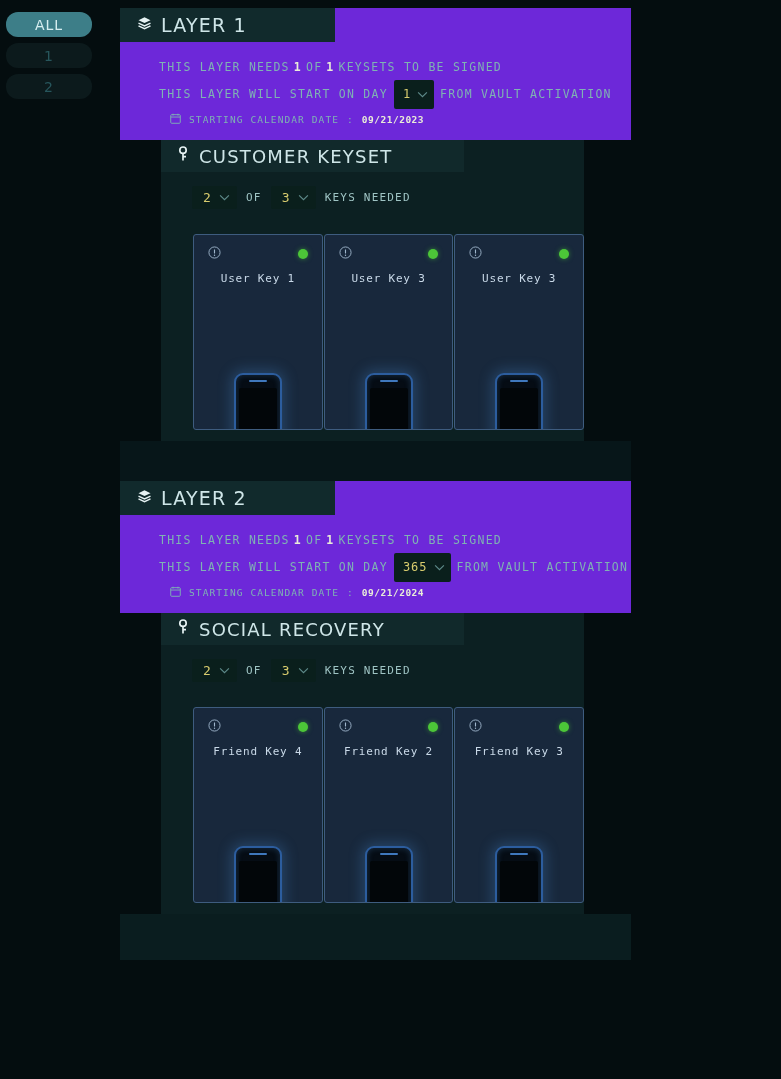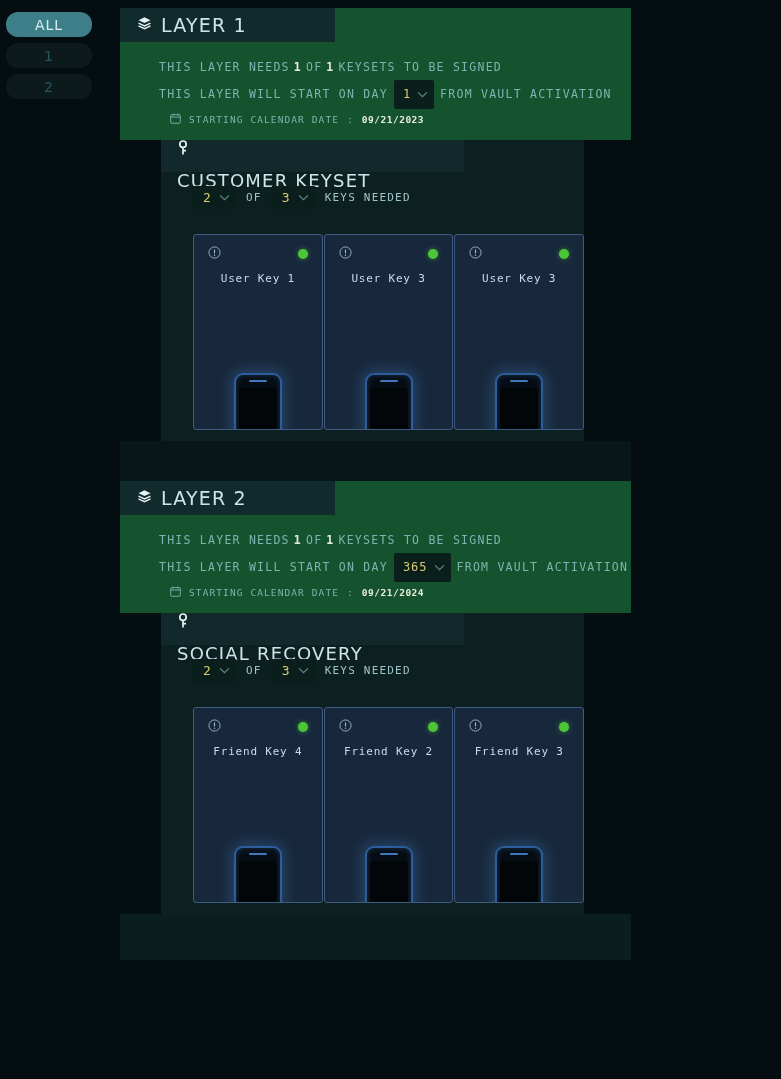--- a/index.html
+++ b/index.html
@@ -54,21 +54,21 @@
     left: 120px;
     top: 8px;
     width: 655px;
   }
 
   .layer-block { position: relative; margin-bottom: 0; }
 
   .layer-info {
     position: relative;
     width: 511px;
-    background: #14532d;
+    background: #6d28d9;
     padding: 0 0 14px 0;
   }
 
   .layer-tab {
     width: 215px;
     height: 34px;
     background: #112a2c;
     display: flex;
     align-items: center;
     gap: 9px;
@@ -126,23 +126,23 @@
     margin-left: 41px;
     width: 423px;
     background: #0c2022;
     padding-bottom: 11px;
   }
   .keyset-tab {
     width: 303px;
     height: 32px;
     background: #11292b;
     display: flex;
+    align-items: center;
     gap: 10px;
     padding-left: 16px;
-    flex-direction: column;
   }
   .keyset-title {
     font-family: "DejaVu Sans", sans-serif;
     font-size: 18px;
     letter-spacing: 1.2px;
     color: #cfe6e8;
   }
 
   .keys-needed {
     display: flex;

